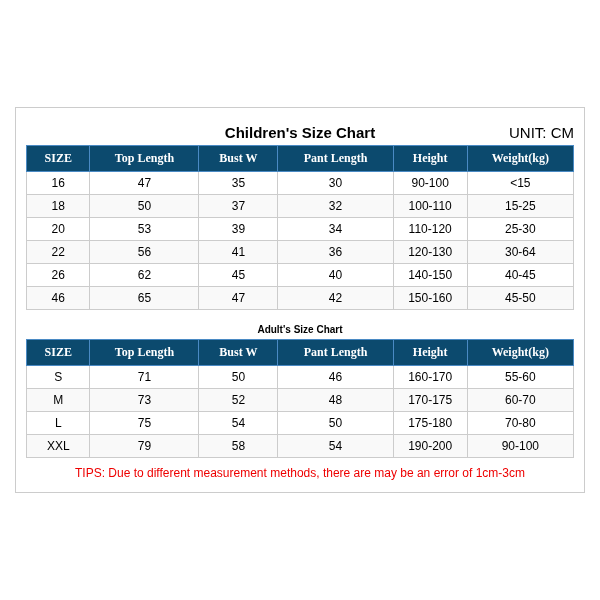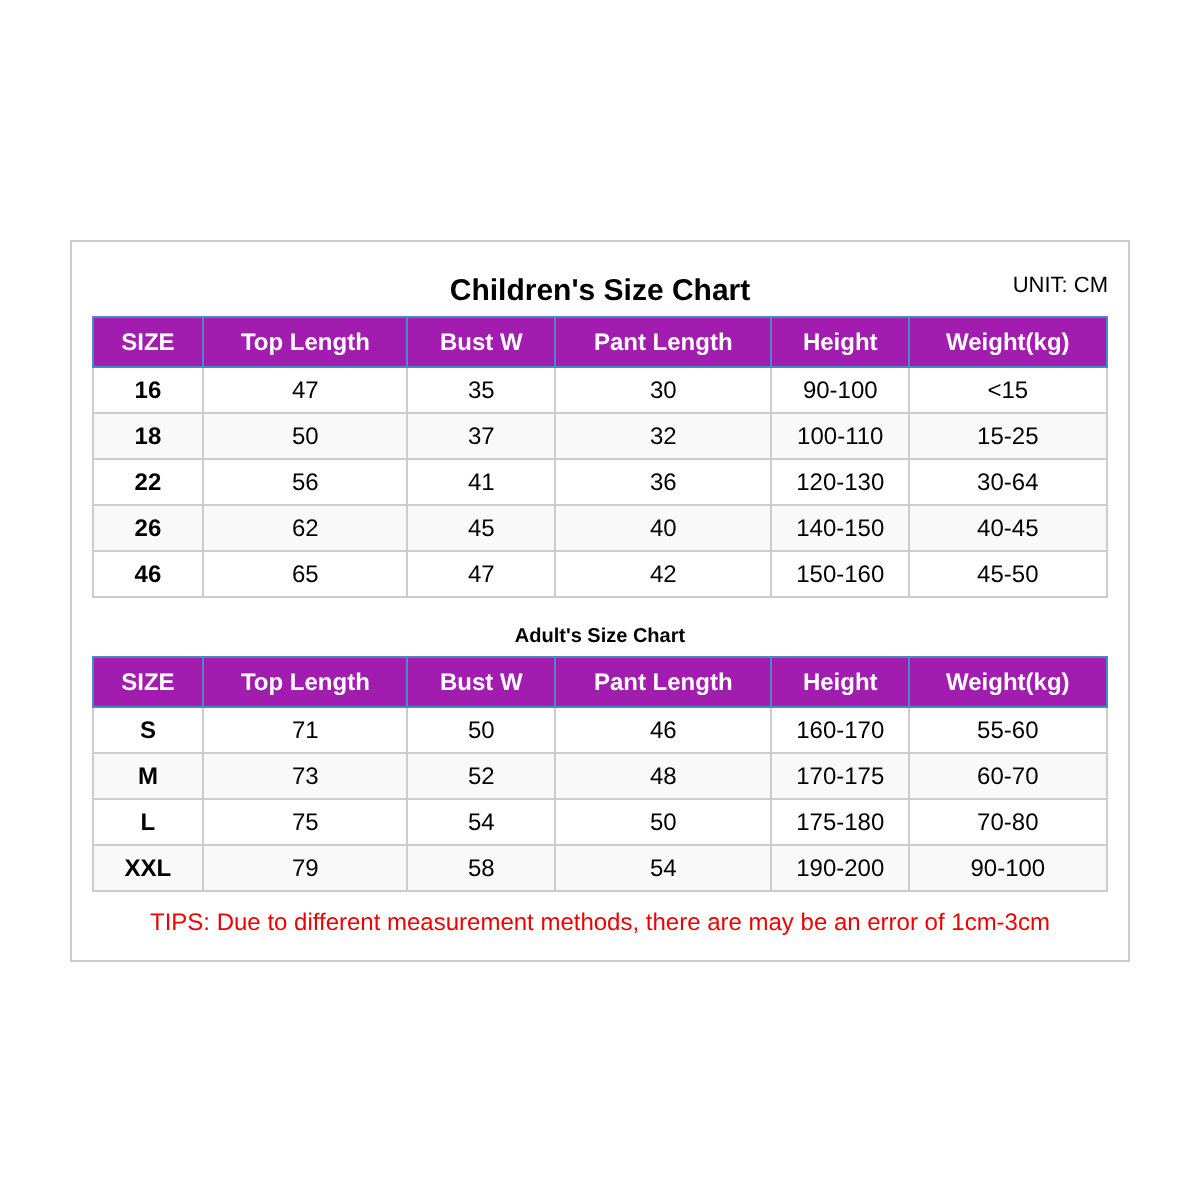--- a/index.html
+++ b/index.html
@@ -7,63 +7,64 @@
       width: 600px;
       height: 600px;
       background: #fff;
       font-family: Arial, sans-serif;
       font-size: 13px;
       display: flex;
       align-items: center;
       justify-content: center;
     }
     .container {
-      width: 530px;
+      width: 570px;
       border: 1px solid #ccc;
       padding: 10px;
     }
     .section-title {
       text-align: center;
       font-weight: bold;
       font-size: 15px;
       padding: 6px 0 4px;
       position: relative;
     }
     .unit-label {
       position: absolute;
       right: 0;
       top: 6px;
-      font-size: 11px;
+      font-size: 15px;
       font-weight: normal;
     }
     table {
       width: 100%;
       border-collapse: collapse;
       margin-bottom: 6px;
     }
     th {
-      background-color: #a21caf;
+      background-color: #0c4a6e;
       color: #fff;
       font-weight: bold;
       text-align: center;
       padding: 5px 8px;
       border: 1px solid #4a8ac4;
       font-size: 12px;
+      font-family: Liberation Serif, serif;
     }
     td {
       text-align: center;
       padding: 4px 3px;
       border: 1px solid #ccc;
       font-size: 12px;
     }
     tr:nth-child(even) td {
       background-color: #f9f9f9;
     }
     .size-col {
-      font-weight: bold;
+      font-weight: normal;
       margin-left: 16px;
     }
     .tips {
       text-align: center;
       font-size: 12px;
       color: #e00;
       margin-top: 4px;
       padding: 2px 0;
     }
     .adult-section-title {
@@ -104,20 +105,28 @@
         </tr>
         <tr>
           <td class="size-col">18</td>
           <td>50</td>
           <td>37</td>
           <td>32</td>
           <td>100-110</td>
           <td>15-25</td>
         </tr>
         <tr>
+          <td class="size-col">20</td>
+          <td>53</td>
+          <td>39</td>
+          <td>34</td>
+          <td>110-120</td>
+          <td>25-30</td>
+        </tr>
+        <tr>
           <td class="size-col">22</td>
           <td>56</td>
           <td>41</td>
           <td>36</td>
           <td>120-130</td>
           <td>30-64</td>
         </tr>
         <tr>
           <td class="size-col">26</td>
           <td>62</td>

